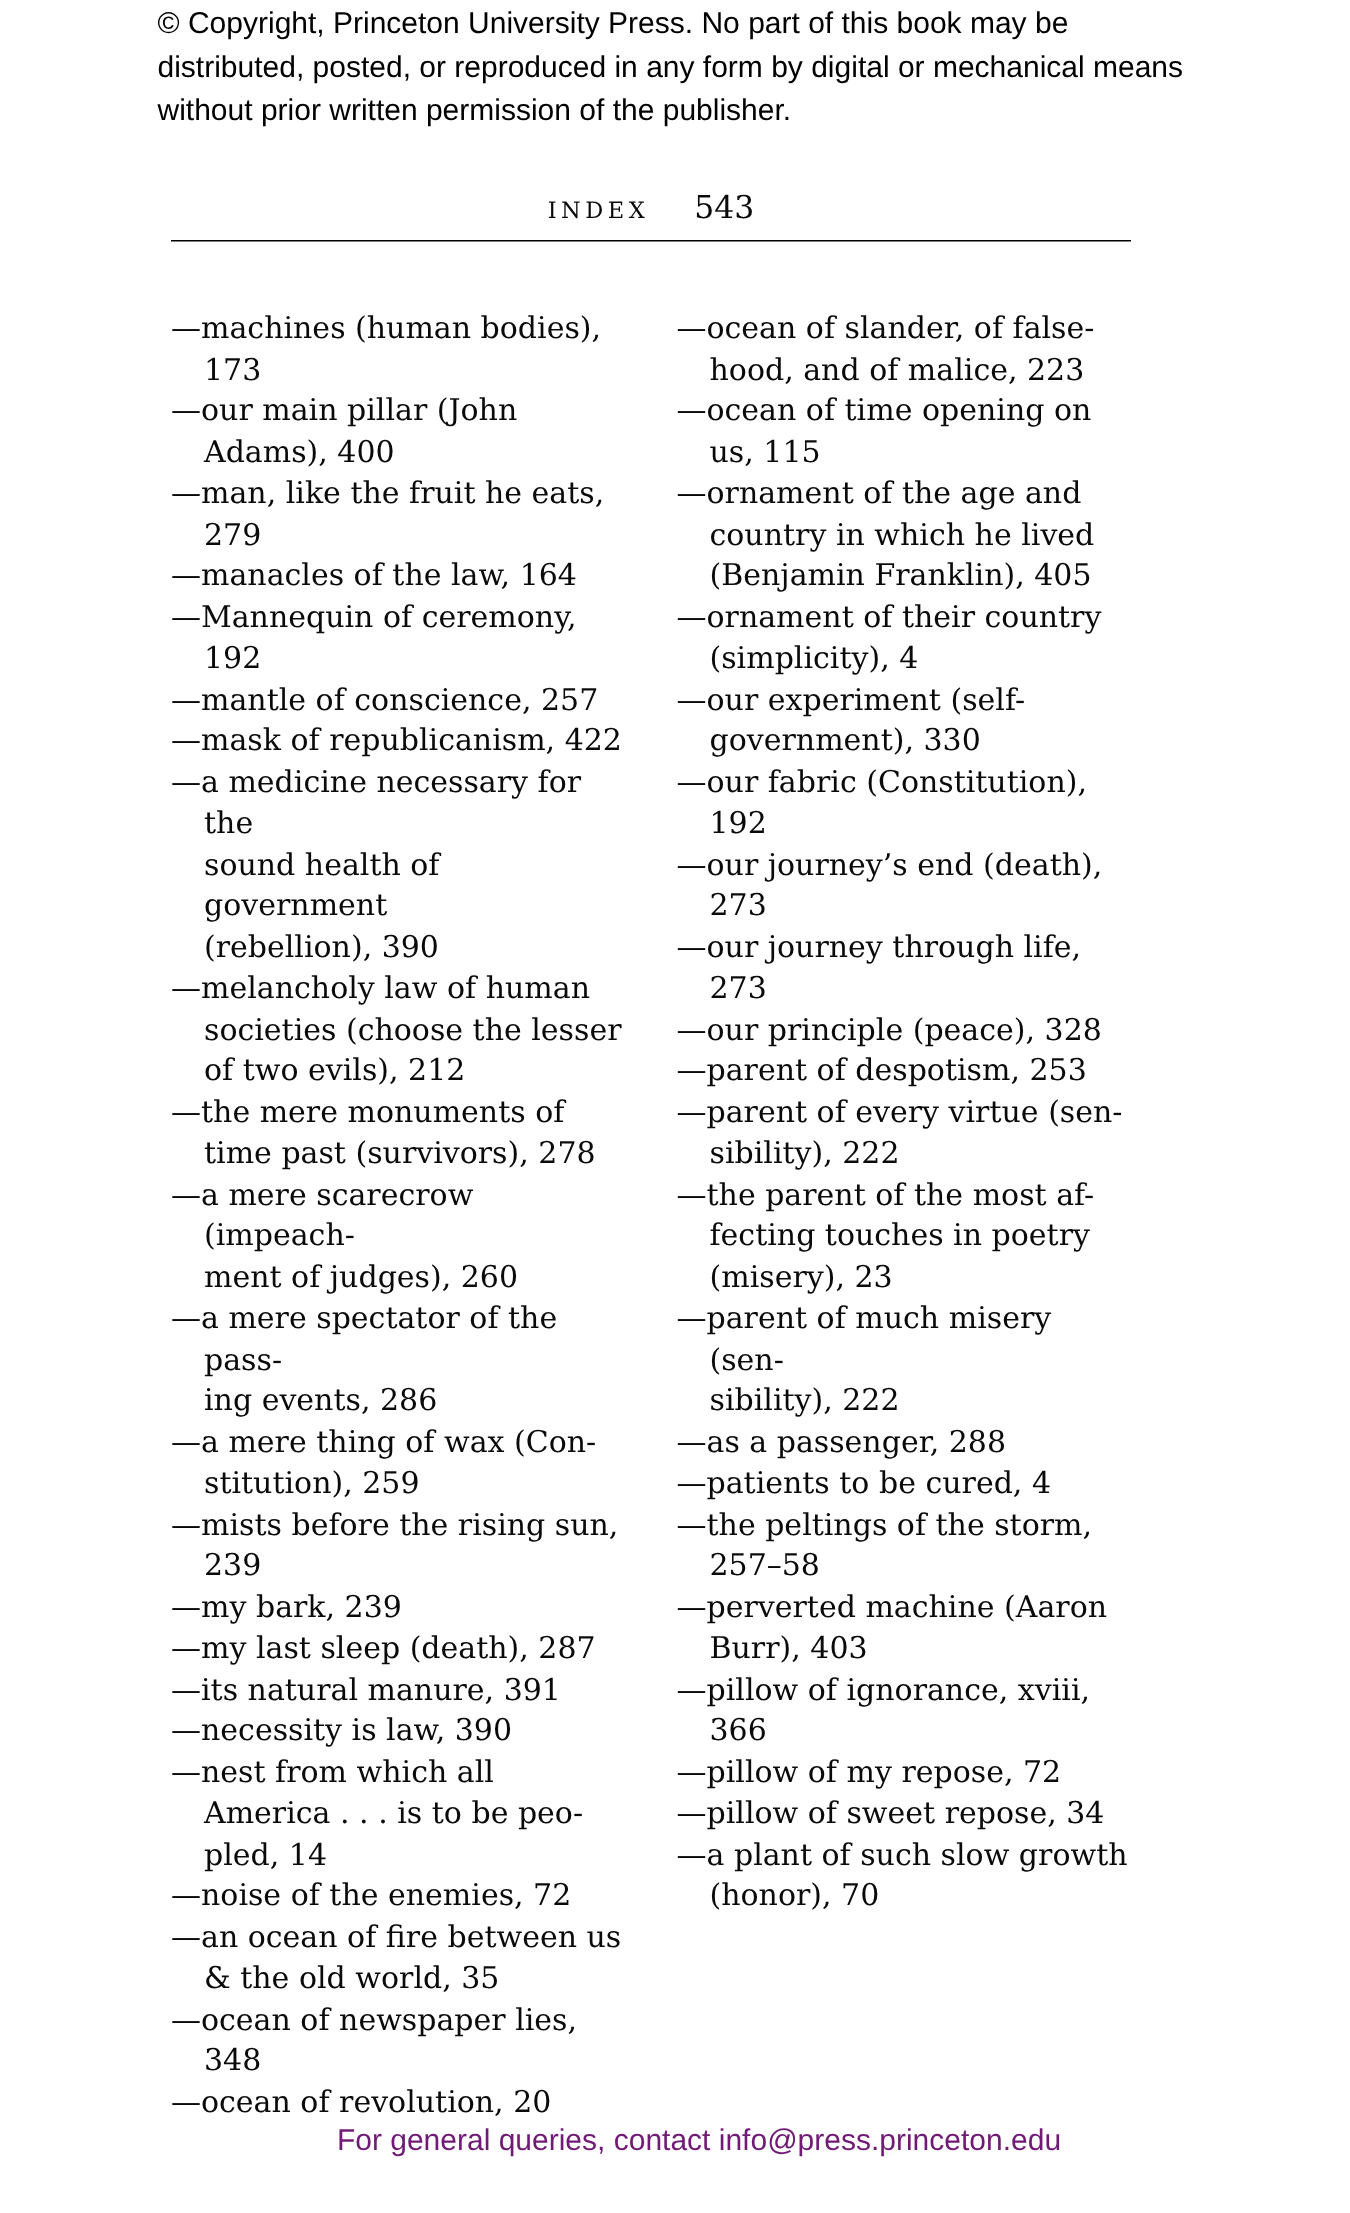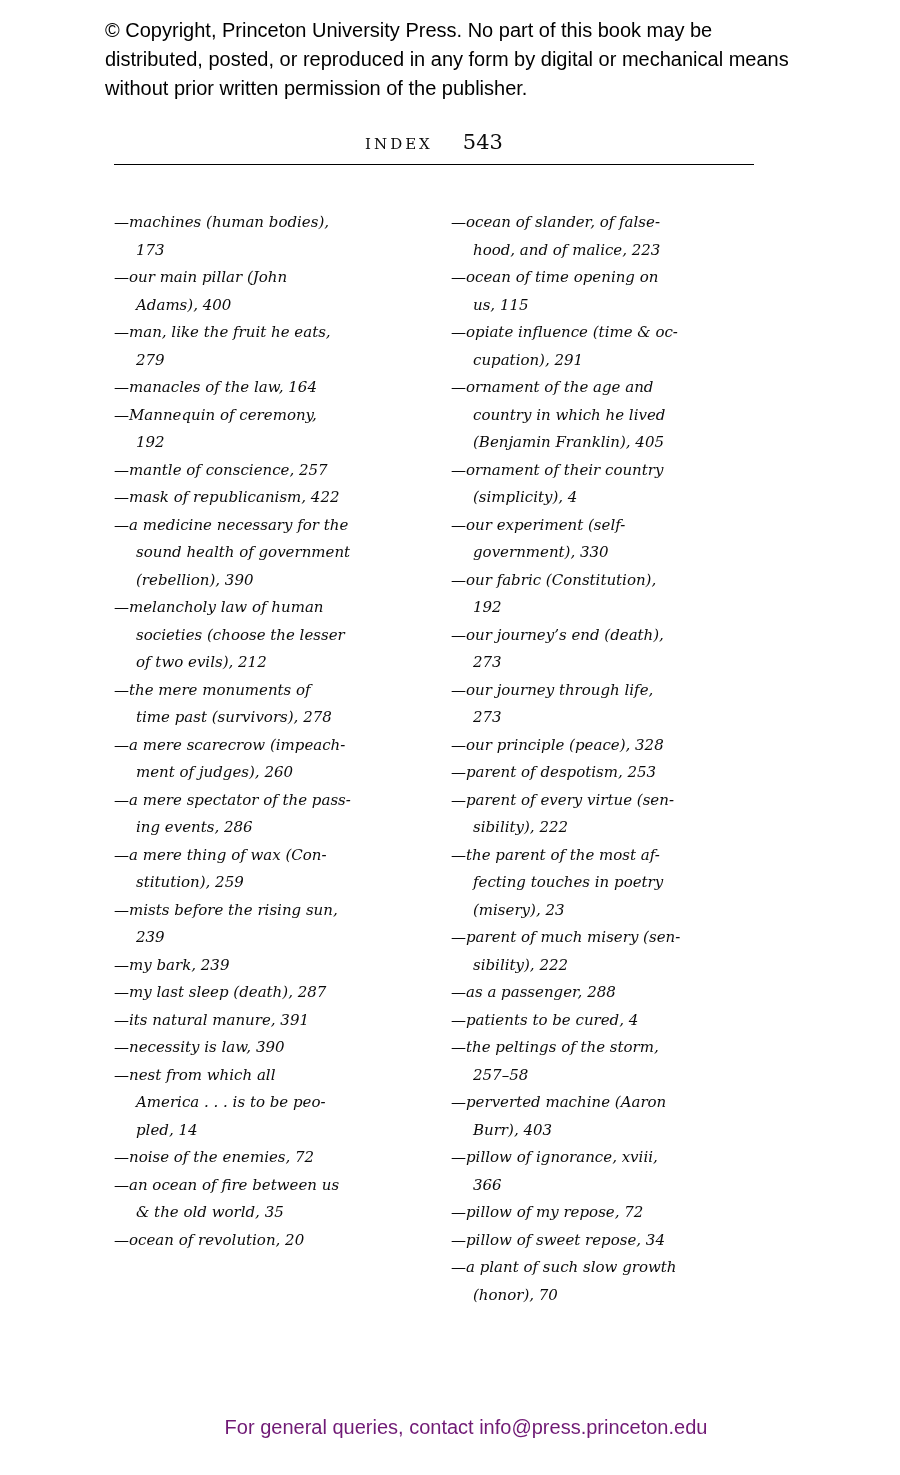--- a/index.html
+++ b/index.html
@@ -9,34 +9,34 @@
     background: #ffffff;
     color: #0a0a0a;
     font-family: "DejaVu Serif", serif;
     position: relative;
     overflow: hidden;
   }
   .copyright {
     font-family: "Liberation Sans", sans-serif;
     font-size: 20px;
     line-height: 1.44;
-    margin: 16px 0 0 105px;
+    margin: 2px 0 0 105px;
     width: 700px;
     color: #000;
   }
   .content {
     width: 640px;
     margin-left: 114px;
   }
   .header-row {
     display: flex;
     justify-content: center;
     align-items: baseline;
     gap: 30px;
-    margin-top: 28px;
+    margin-top: 38px;
   }
   .index-title {
     font-size: 15px;
     letter-spacing: 3px;
   }
   .page-number {
     font-size: 21px;
   }
   .rule {
     border-top: 1.5px solid #000;
@@ -45,26 +45,25 @@
   .columns {
     display: flex;
     gap: 34px;
     margin-top: 44px;
   }
   .column {
     flex: 1;
     min-width: 0;
   }
   .entry {
-    font-size: 15px;
+    font-size: 20px;
     line-height: 27.5px;
     white-space: pre-line;
     padding-left: 22px;
     text-indent: -22px;
-    font-style: italic;
   }
   .footer {
     position: absolute;
     bottom: 20px;
     left: 0;
     width: 100%;
     text-align: center;
     font-family: "Liberation Sans", sans-serif;
     font-size: 20px;
     margin: 16px;
@@ -119,30 +118,30 @@
         <div class="entry">—my bark, 239</div>
         <div class="entry">—my last sleep (death), 287</div>
         <div class="entry">—its natural manure, 391</div>
         <div class="entry">—necessity is law, 390</div>
         <div class="entry">—nest from which all
 America . . . is to be peo-
 pled, 14</div>
         <div class="entry">—noise of the enemies, 72</div>
         <div class="entry">—an ocean of fire between us
 &amp; the old world, 35</div>
+        <div class="entry">—ocean of newspaper lies,
+348</div>
         <div class="entry">—ocean of revolution, 20</div>
       </div>
 
       <div class="column">
         <div class="entry">—ocean of slander, of false-
 hood, and of malice, 223</div>
         <div class="entry">—ocean of time opening on
 us, 115</div>
-        <div class="entry">—opiate influence (time &amp; oc-
-cupation), 291</div>
         <div class="entry">—ornament of the age and
 country in which he lived
 (Benjamin Franklin), 405</div>
         <div class="entry">—ornament of their country
 (simplicity), 4</div>
         <div class="entry">—our experiment (self-
 government), 330</div>
         <div class="entry">—our fabric (Constitution),
 192</div>
         <div class="entry">—our journey’s end (death),

